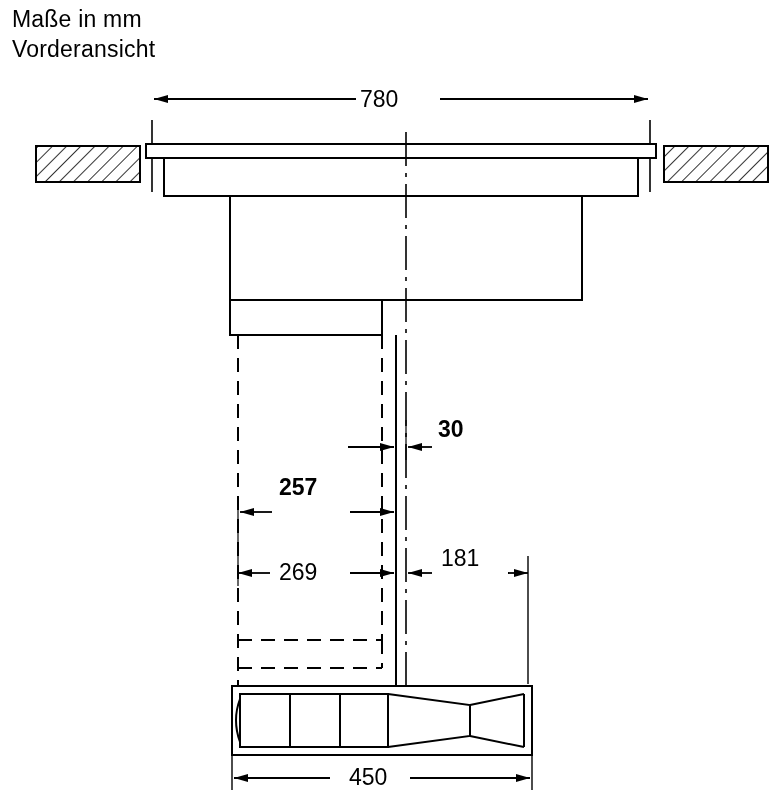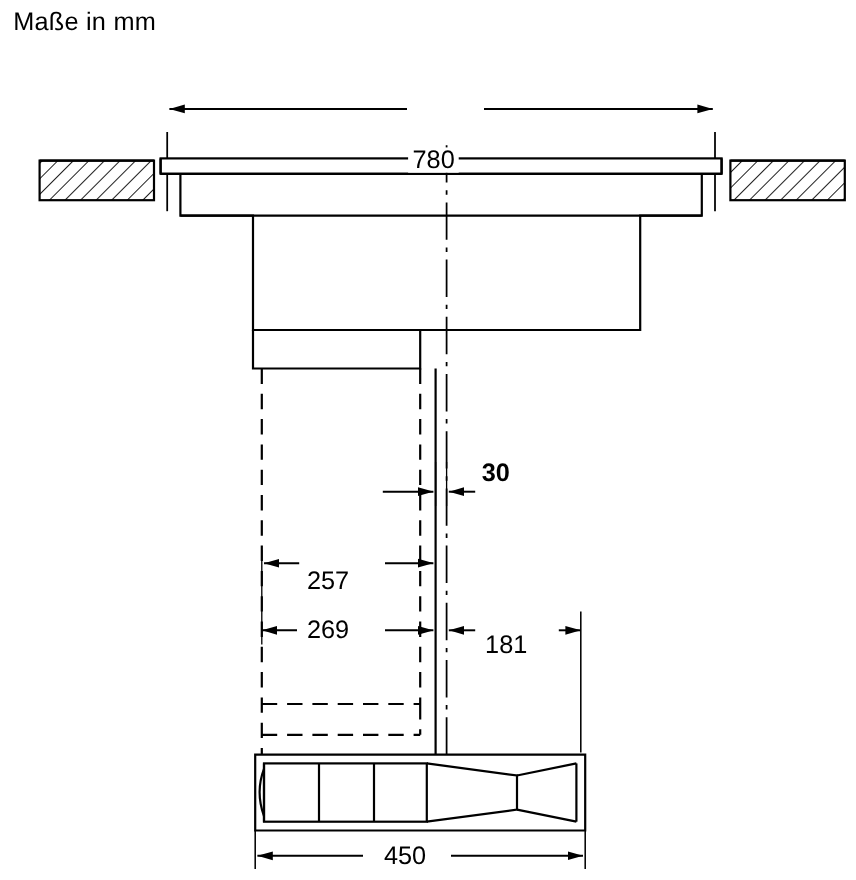--- a/index.html
+++ b/index.html
@@ -47,20 +47,21 @@
     white-space: nowrap;
   }
 </style>
 </head>
 <body>
 
 <div id="canvas">
 
   <div class="title-block">
     <span class="title-line">Maße in mm</span>
+    <span class="title-line">Vorderansicht</span>
   </div>
 
   <svg class="drawing" viewBox="0 0 778 800">
     <defs>
       <pattern id="hatch" width="10" height="10" patternUnits="userSpaceOnUse" patternTransform="rotate(45)">
         <line x1="0" y1="0" x2="0" y2="10" stroke="#000" stroke-width="1.6"></line>
       </pattern>
       <marker id="arrL" markerWidth="14" markerHeight="10" refX="0" refY="5" orient="auto" markerUnits="userSpaceOnUse">
         <path d="M14,1 L0,5 L14,9 z" fill="#000"></path>
       </marker>
@@ -157,25 +158,25 @@
       <line x1="532" y1="755" x2="532" y2="790" stroke="#000" stroke-width="1.4"></line>
       <line x1="234" y1="778" x2="330" y2="778" stroke="#000" stroke-width="1.8" marker-start="url(#arrL)"></line>
       <line x1="410" y1="778" x2="530" y2="778" stroke="#000" stroke-width="1.8" marker-end="url(#arrR)"></line>
     </g>
 
     <g stroke="#000" stroke-width="1.2">
       <line x1="238" y1="500" x2="238" y2="586"></line>
     </g>
   </svg>
 
-  <div class="dim-label" style="left:371px; top:88px;margin-top:46px;">780</div>
+  <div class="dim-label" style="left:356px; top:88px;">780</div>
 
   <div class="dim-label" style="left:434px; top:418px;font-weight:bold;">30</div>
 
-  <div class="dim-label" style="left:275px; top:516px;">257</div>
+  <div class="dim-label" style="left:275px; top:476px;font-weight:bold;">257</div>
 
   <div class="dim-label" style="left:275px; top:561px;">269</div>
 
-  <div class="dim-label" style="left:437px; top:575px;">181</div>
+  <div class="dim-label" style="left:437px; top:547px;">181</div>
 
   <div class="dim-label" style="left:345px; top:766px;text-align:right;">450</div>
 
 </div>
 
 </body></html>

